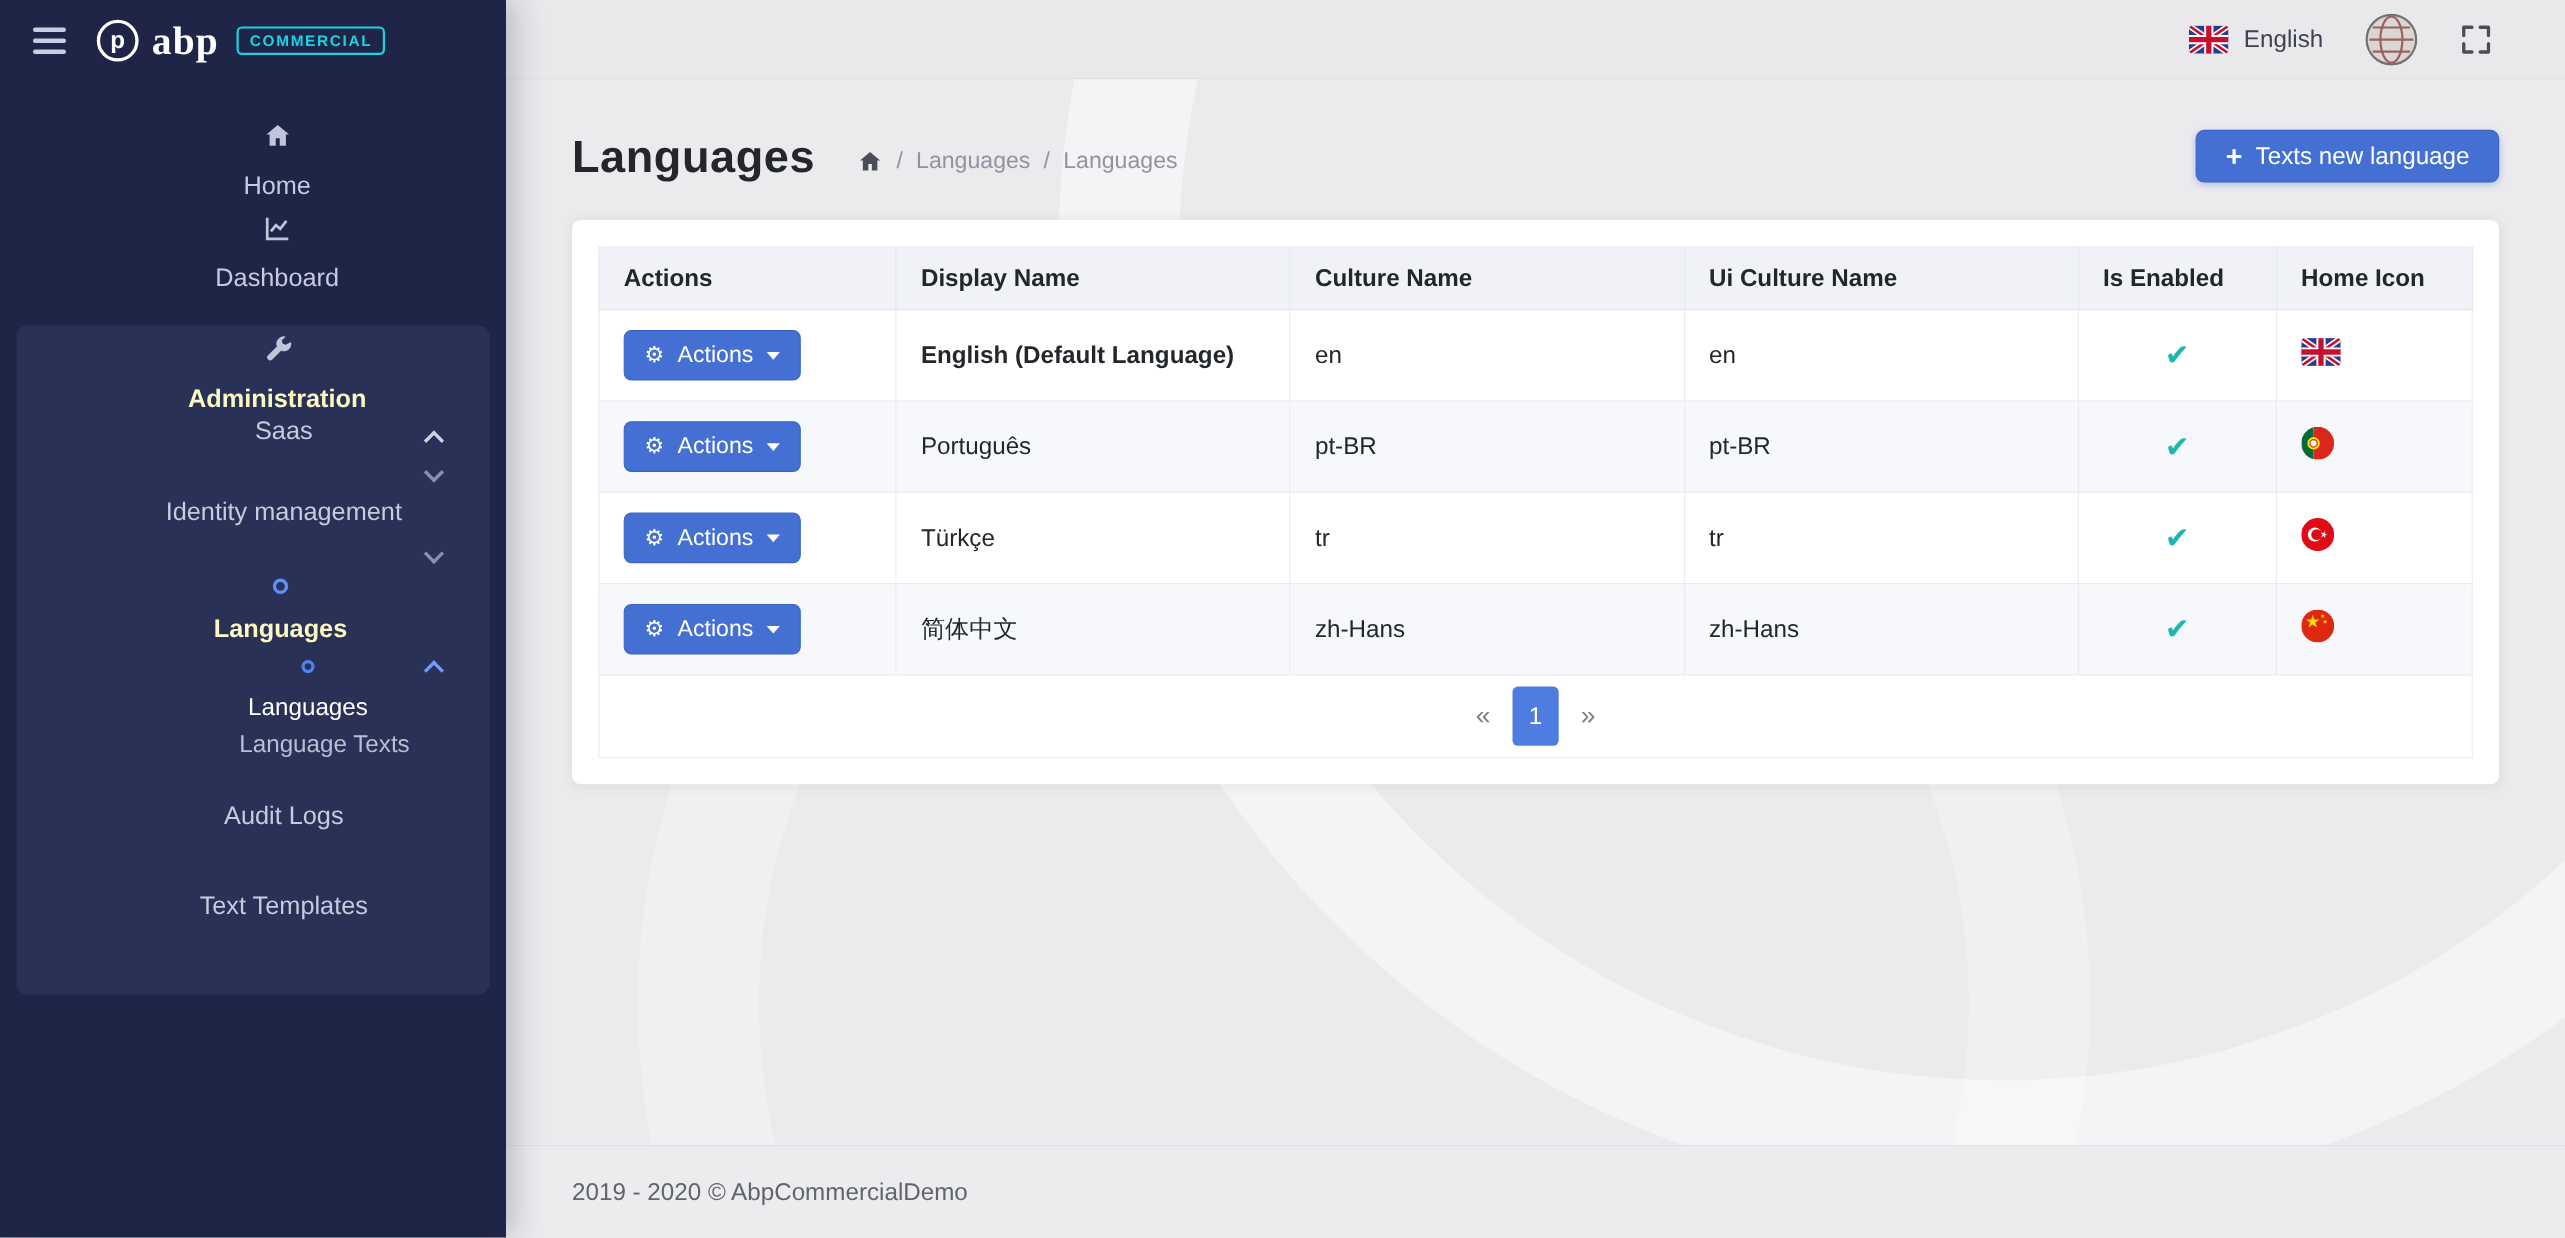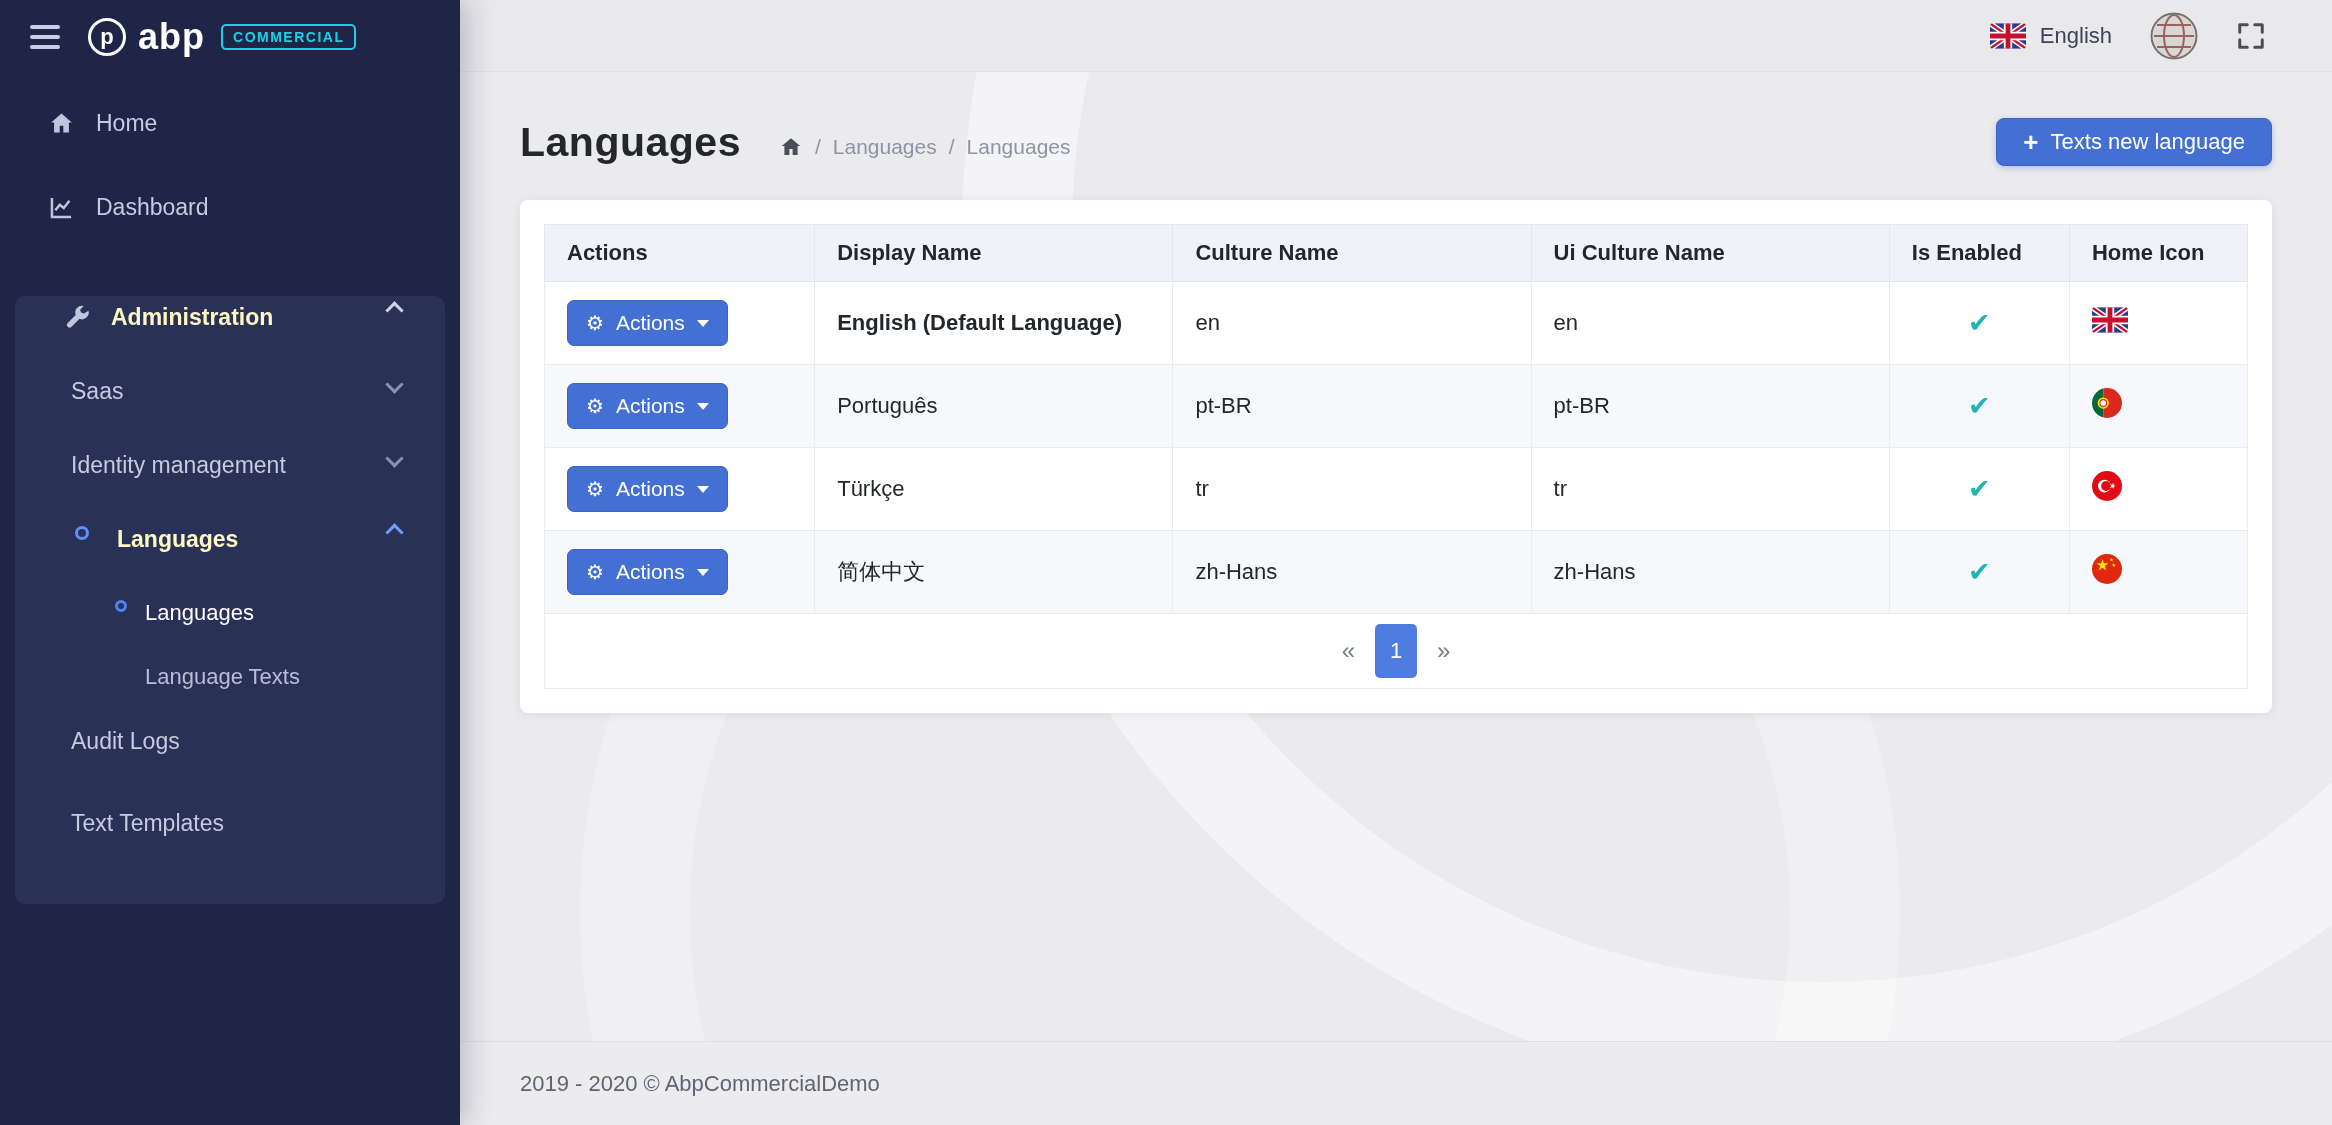--- a/index.html
+++ b/index.html
@@ -12,27 +12,27 @@
     background:#1f2546; z-index:10;
     box-shadow:8px 0 26px rgba(20,25,55,.22);
     display:flex; flex-direction:column;
   }
   .logo-row { display:flex; align-items:center; height:74px; padding-left:30px; gap:28px; flex:0 0 auto; }
   .hamburger { display:flex; flex-direction:column; gap:6px; cursor:pointer; }
   .hamburger span { width:30px; height:4px; background:#c9cde4; border-radius:2px; }
   .logo { display:flex; align-items:center; gap:12px; cursor:pointer; }
   .logo-mark { width:38px; height:38px; border:3px solid #fff; border-radius:50%;
     color:#fff; font-weight:700; font-size:22px; display:flex; align-items:center; justify-content:center; }
-  .logo-text { color:#fff; font-size:36px; font-weight:700; letter-spacing:1px; }
+  .logo-text { color:#fff; font-size:36px; font-weight:700; letter-spacing:1px;font-family:Liberation Serif, serif; }
   .logo-badge { margin-left:4px; color:#19d3e5; border:2px solid #19d3e5; border-radius:5px;
     font-size:14px; font-weight:700; letter-spacing:1.5px; padding:3px 10px; }
 
   .nav { padding-top:36px; flex:1; }
-  .nav-item { display:flex; height:84px; padding-left:44px; gap:18px;
-    color:#c7cbdf; font-size:23px; cursor:pointer; }
+  .nav-item { display:flex; align-items:center; height:84px; padding-left:44px; gap:18px;
+    color:#c7cbdf; font-size:23px; cursor:pointer;flex-direction:column; }
   .nav-item .nav-icon { width:34px; display:flex; justify-content:center; color:#c0c5dc; flex:0 0 auto; }
   .nav-item.active-parent { color:#fef9c3; font-weight:700; }
   .admin-panel { background:#2a3157; border-radius:10px; margin:18px 15px 0 15px; padding:8px 0 20px 0; }
   .admin-panel .nav-item { height:74px; }
   .nav-item.lvl1 { padding-left:56px; }
   .nav-item.lvl2 { height:64px; padding-left:100px; gap:18px; font-size:22px; color:#b9bed6; }
   .nav-item.lvl2.active { color:#ffffff; }
   .ring { width:14px; height:14px; border:3px solid #5f8ff7; border-radius:50%; display:inline-block; }
   .ring.small { width:12px; height:12px; border-width:3px; border-color:#4f83f2; }
   .chev { width:13px; height:13px; border-right:3px solid currentColor; border-bottom:3px solid currentColor;

